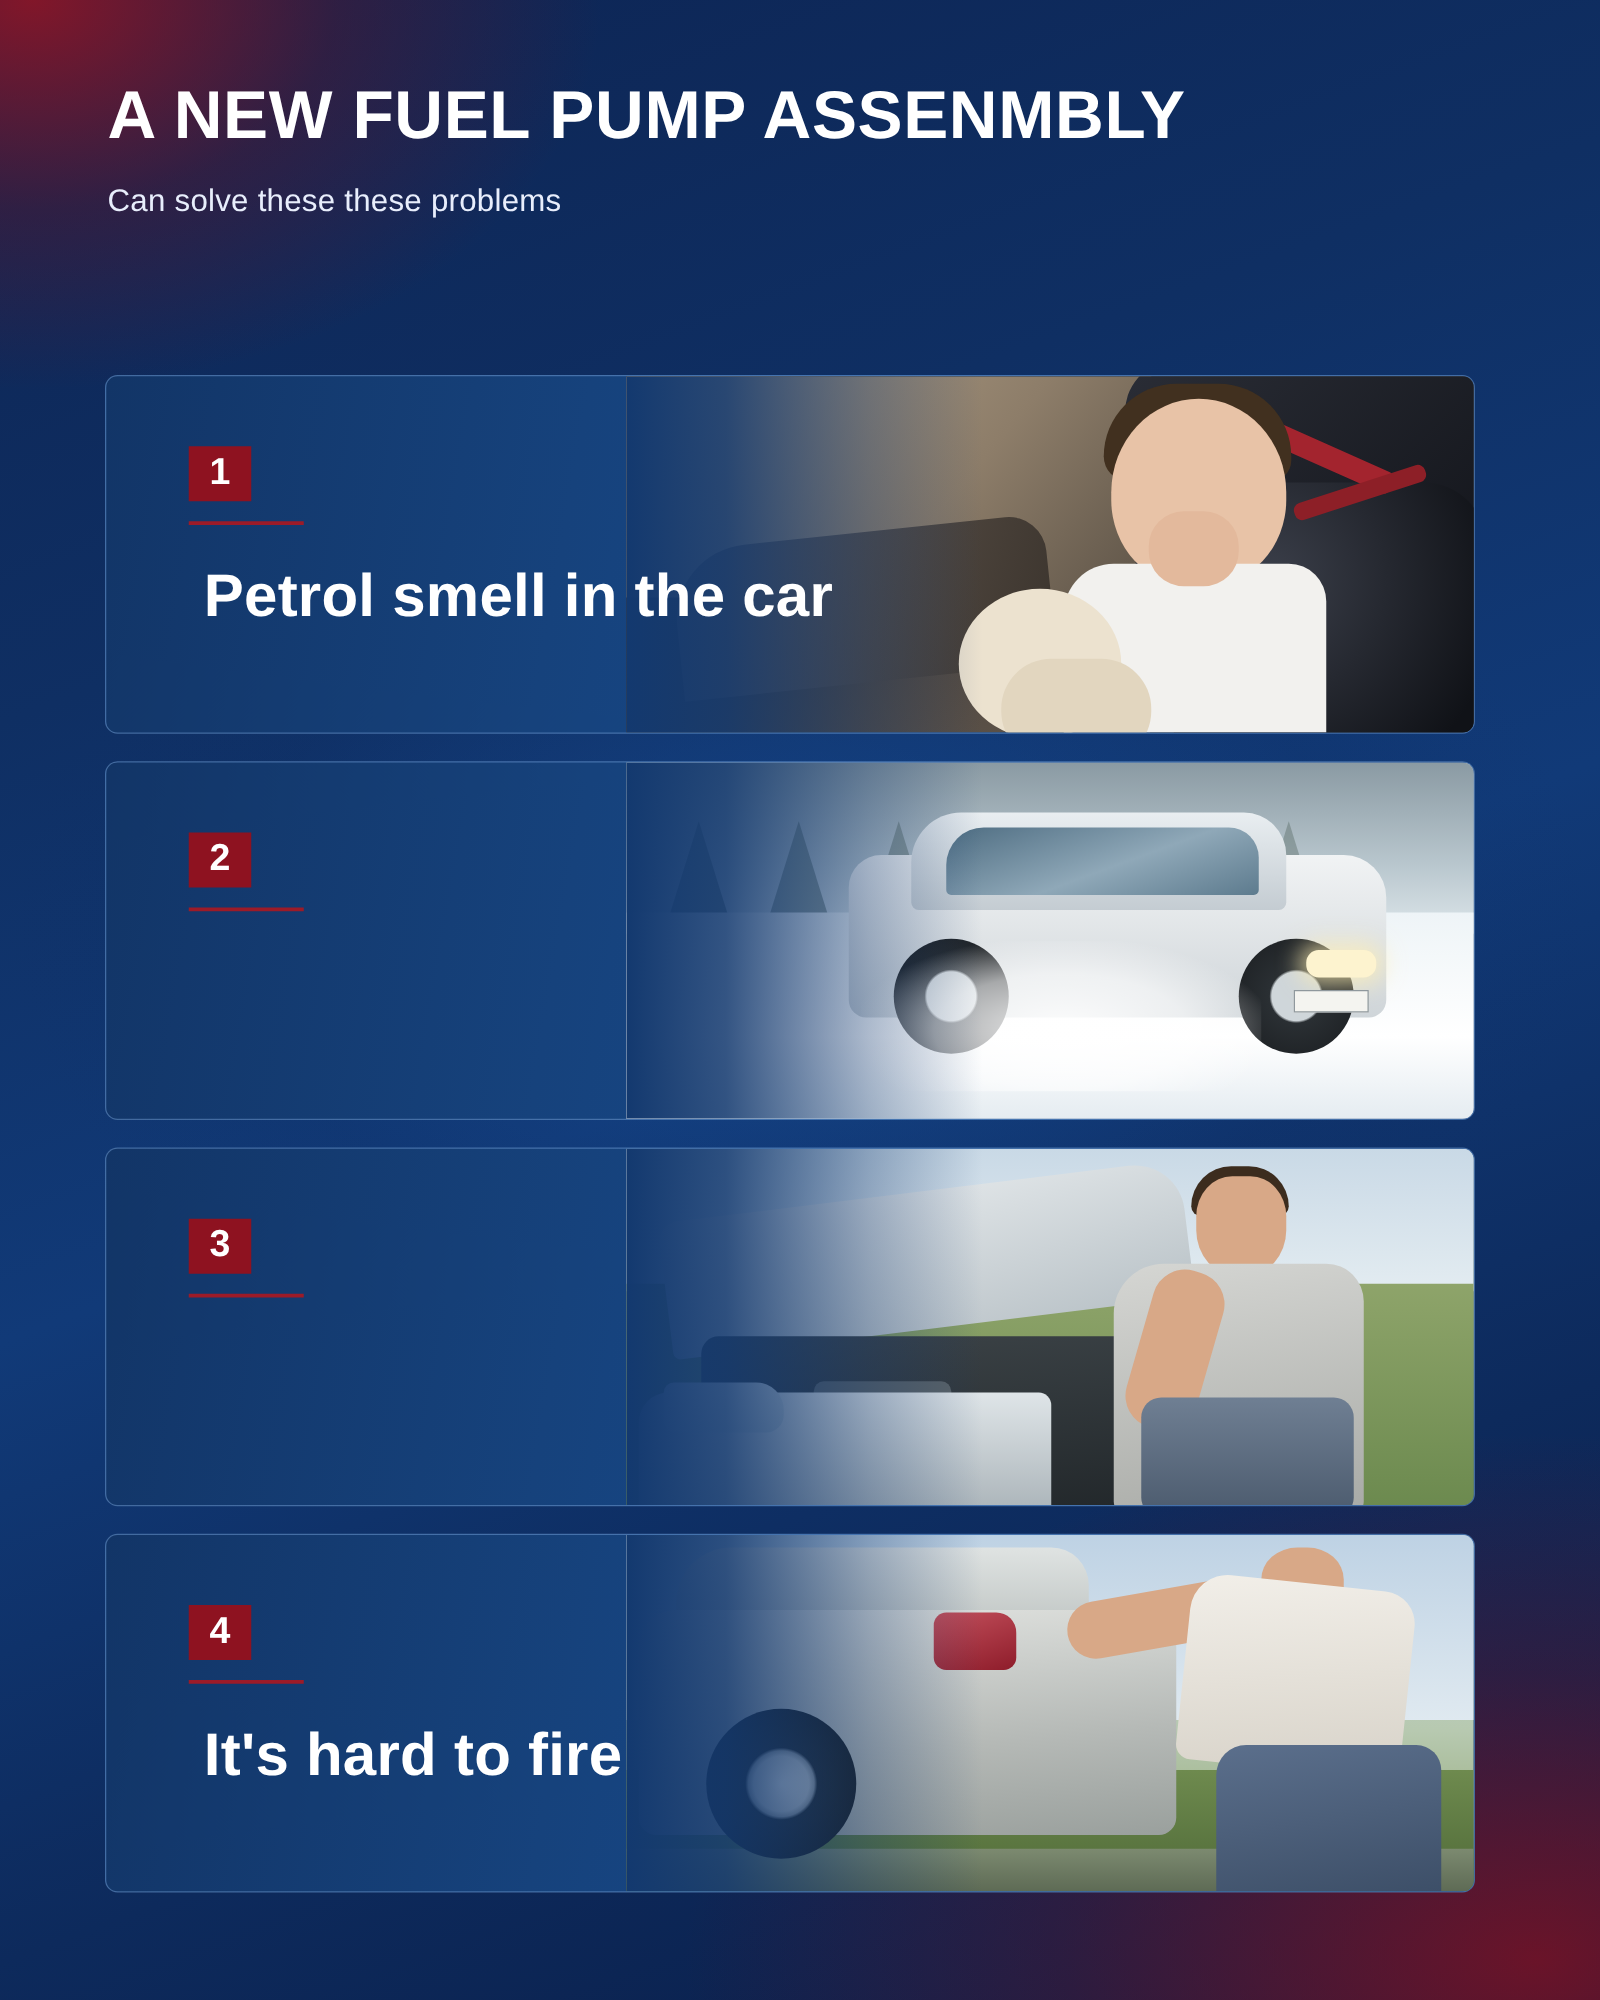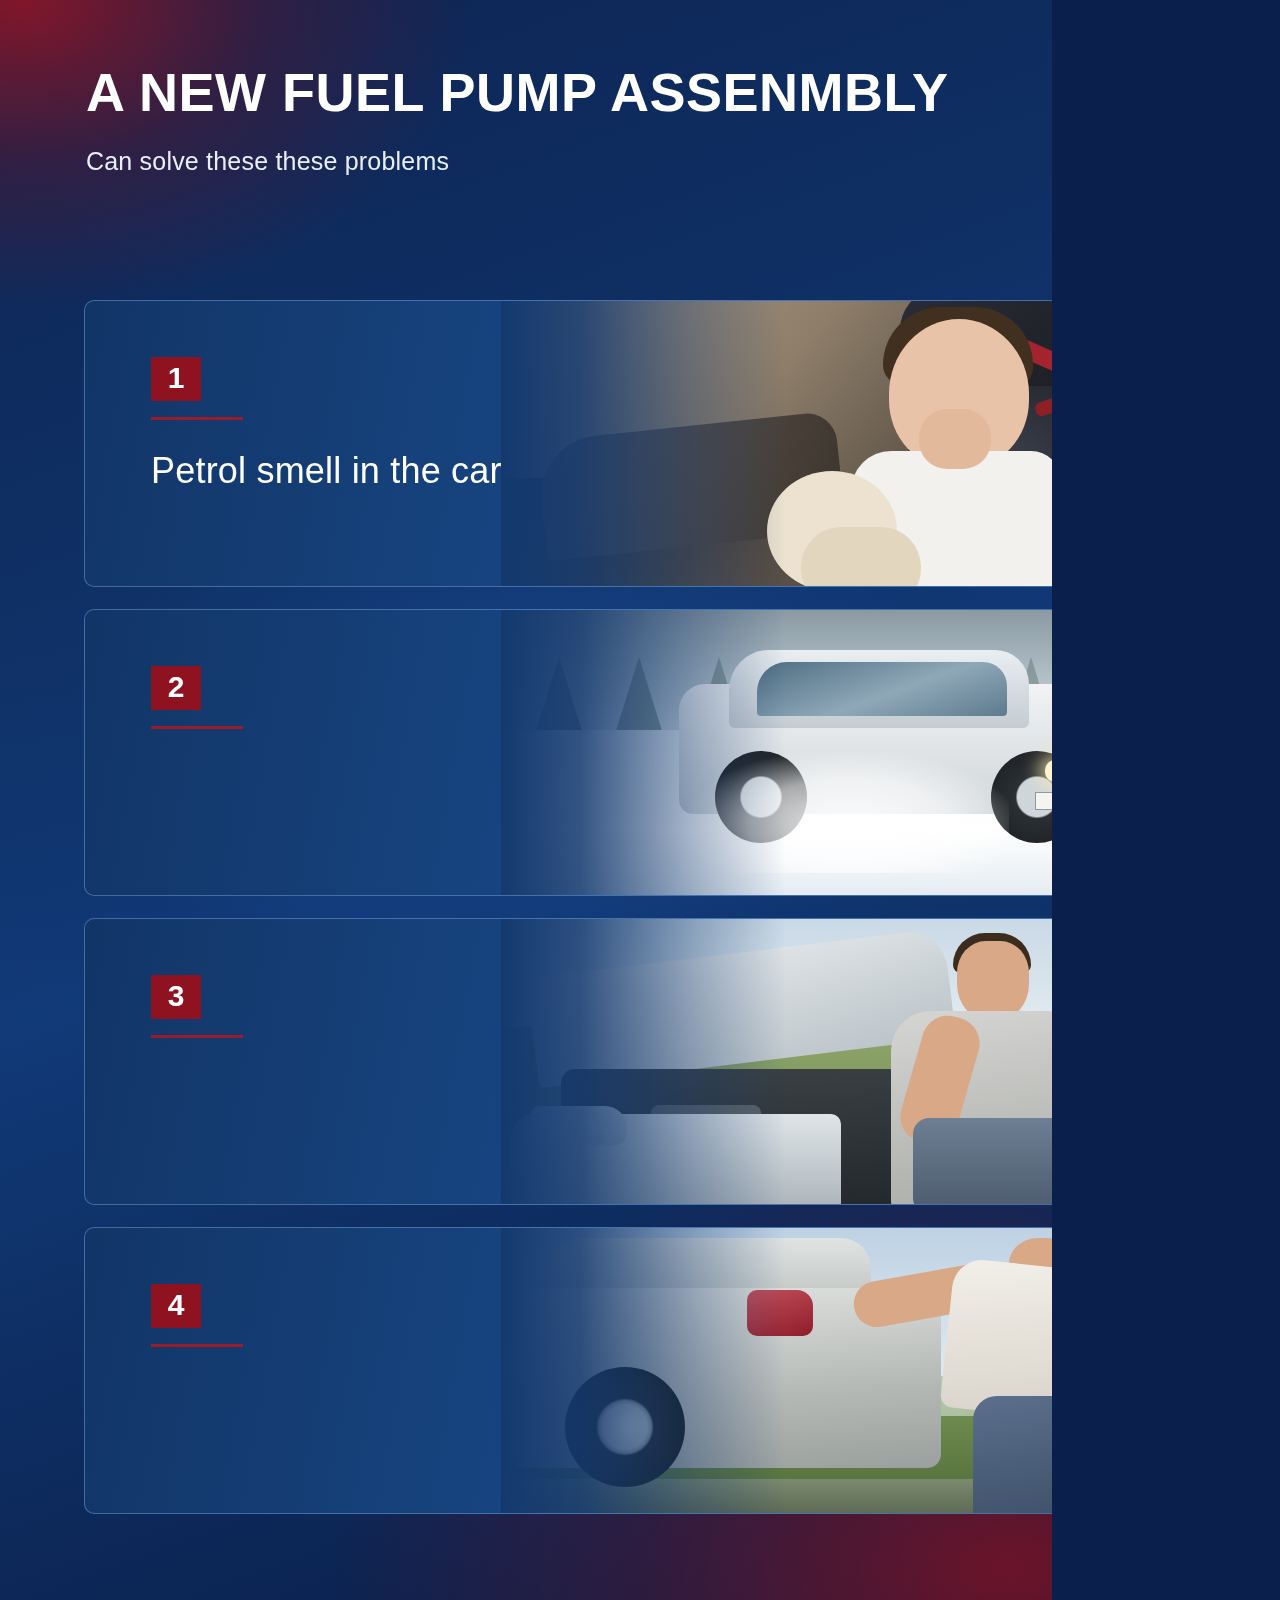--- a/index.html
+++ b/index.html
@@ -9,21 +9,21 @@
   }
   body {
     width: 1280px;
     height: 1600px;
     overflow: hidden;
     font-family: "Liberation Sans", sans-serif;
   }
 
   .poster {
     position: relative;
-    width: 1052px;
+    width: 1280px;
     height: 1600px;
     background:
       radial-gradient(1100px 680px at 96% 98%, rgba(138,16,30,0.75) 0%, rgba(120,14,28,0.30) 34%, rgba(11,31,77,0) 62%),
       radial-gradient(760px 520px at 2% 0%, rgba(150,20,34,0.85) 0%, rgba(110,16,30,0.35) 32%, rgba(11,31,77,0) 60%),
       linear-gradient(160deg, #0d2453 0%, #0f2f63 28%, #113a78 52%, #0d2a5c 76%, #0a1d47 100%);
     overflow: hidden;
   }
   .poster:before {
     content: "";
     position: absolute;
@@ -92,24 +92,24 @@
     font-weight: 700;
     line-height: 1;
   }
   .rule {
     width: 92px;
     height: 3px;
     background: #9c1b28;
     margin: 16px 0 0 0;
   }
   .card-text {
-    margin: 30px 0 0 0;
+    margin: 30px 0 0 12px;
     color: #ffffff;
-    font-size: 36px;
-    font-weight: 400;
+    font-size: 48px;
+    font-weight: 700;
     letter-spacing: 0.2px;
   }
 
   .card-photo {
     position: absolute;
     right: 0; top: 0; bottom: 0;
     width: 62%;
     z-index: 1;
     overflow: hidden;
   }
@@ -420,17 +420,18 @@
         <div class="wheel4"></div>
         <div class="man-arm4"></div>
         <div class="man-head4"></div>
         <div class="man-torso4"></div>
         <div class="man-jeans4"></div>
         <div class="fade"></div>
       </div>
       <div class="card-left">
         <div class="badge">4</div>
         <div class="rule"></div>
+        <div class="card-text">It's hard to fire</div>
       </div>
     </div>
 
   </div>
 </div>
 
 </body></html>

